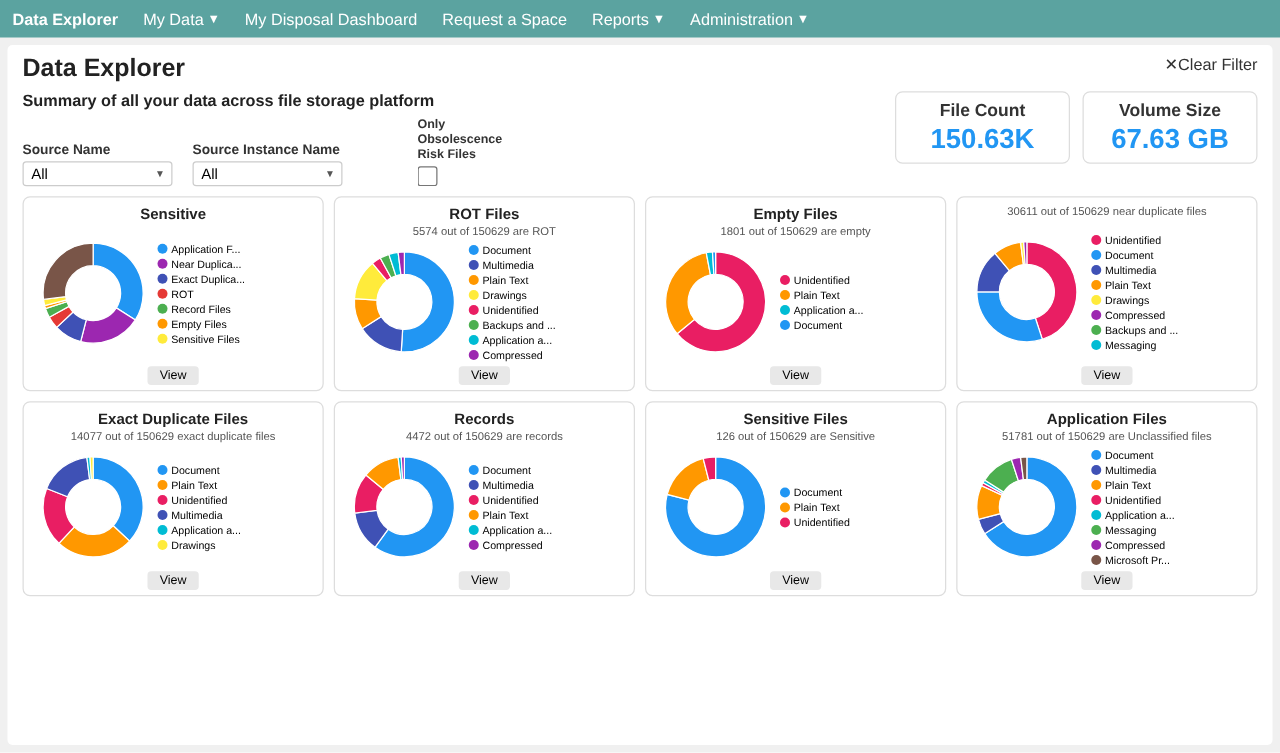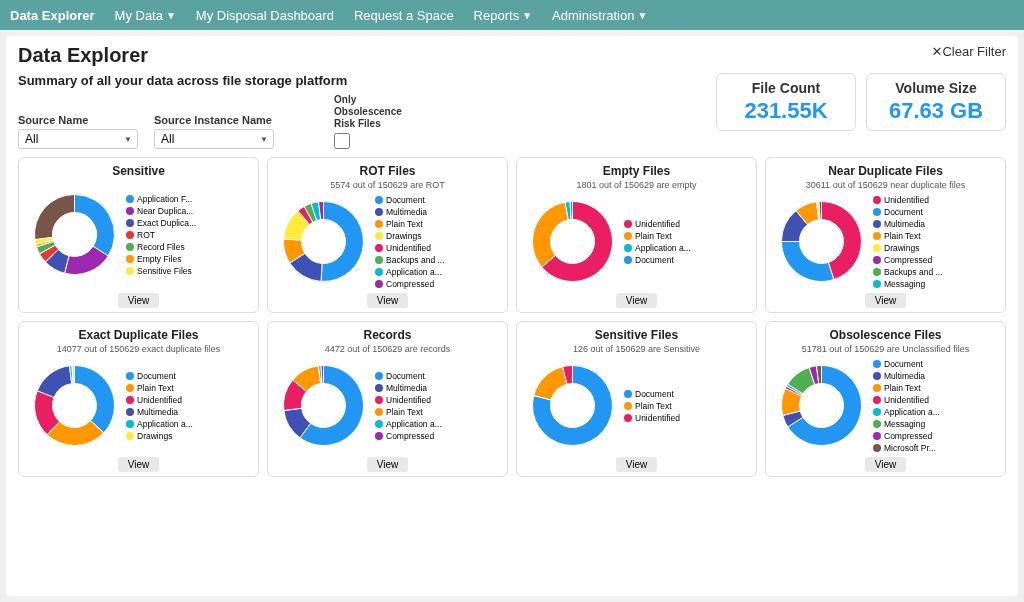--- a/index.html
+++ b/index.html
@@ -228,21 +228,21 @@
         </div>
         <div class="obsolescence-group">
           <label class="obsolescence-label">Only Obsolescence Risk Files</label>
           <input type="checkbox" class="obsolescence-checkbox" style="">
         </div>
       </div>
     </div>
     <div id="right-section">
       <div class="stat-card">
         <div class="stat-card-title">File Count</div>
-        <div class="stat-card-value blue">231.55K</div>
+        <div class="stat-card-value blue">150.63K</div>
       </div>
       <div class="stat-card">
         <div class="stat-card-title">Volume Size</div>
         <div class="stat-card-value blue">67.63 GB</div>
       </div>
     </div>
   </div>
 
   <div id="charts-grid">
   <div class="chart-card">
@@ -367,21 +367,20 @@
             </div>
             <div class="legend-item">
               <div class="legend-dot" style="background: rgb(33, 150, 243);"></div>
               <span>Document</span>
             </div>
           </div>
         </div>
         <button class="chart-view-btn">View</button>
       </div>
       <div class="chart-card">
-        <div class="chart-title">Near Duplicate Files</div>
         <div class="chart-subtitle">30611 out of 150629 near duplicate files</div>
         <div class="chart-body">
           <svg width="95" height="95">
             <path d="M 47.5 7.5 A 40 40 0 0 1 59.8606797749979 85.54226065180615 L 54.298373876248846 68.42324335849338 A 22 22 0 0 0 47.5 25.5 Z" fill="#e91e63" stroke="white" stroke-width="1"></path>
             <path d="M 59.8606797749979 85.54226065180615 A 40 40 0 0 1 7.5 47.50000000000001 L 25.5 47.5 A 22 22 0 0 0 54.298373876248846 68.42324335849338 Z" fill="#2196f3" stroke="white" stroke-width="1"></path>
             <path d="M 7.5 47.50000000000001 A 40 40 0 0 1 22.003040410052392 16.679470288968446 L 33.476672225528816 30.548708658932647 A 22 22 0 0 0 25.5 47.5 Z" fill="#3f51b5" stroke="white" stroke-width="1"></path>
             <path d="M 22.003040410052392 16.679470288968446 A 40 40 0 0 1 42.48667065742778 7.815411947420891 L 44.74266886158528 25.67347657108149 A 22 22 0 0 0 33.476672225528816 30.548708658932647 Z" fill="#ff9800" stroke="white" stroke-width="1"></path>
             <path d="M 42.48667065742778 7.815411947420891 A 40 40 0 0 1 44.98837921882743 7.578930862869136 L 46.11860857035509 25.543411974578024 A 22 22 0 0 0 44.74266886158528 25.67347657108149 Z" fill="#ffeb3b" stroke="white" stroke-width="1"></path>
             <path d="M 44.98837921882743 7.578930862869136 A 40 40 0 0 1 47.49999999999999 7.5 L 47.49999999999999 25.5 A 22 22 0 0 0 46.11860857035509 25.543411974578024 Z" fill="#9c27b0" stroke="white" stroke-width="1"></path>
           </svg>
@@ -524,21 +523,21 @@
             </div>
             <div class="legend-item">
               <div class="legend-dot" style="background: rgb(233, 30, 99);"></div>
               <span>Unidentified</span>
             </div>
           </div>
         </div>
         <button class="chart-view-btn">View</button>
       </div>
       <div class="chart-card">
-        <div class="chart-title">Obsolescence Files</div>
+        <div class="chart-title">Application Files</div>
         <div class="chart-subtitle">51781 out of 150629 are Unclassified files</div>
         <div class="chart-body">
           <svg width="95" height="95">
             <path d="M 47.5 7.5 A 40 40 0 1 1 13.726882979919388 68.93307179915985 L 28.92478563895566 59.28818948953791 A 22 22 0 1 0 47.5 25.5 Z" fill="#2196f3" stroke="white" stroke-width="1"></path>
             <path d="M 13.726882979919388 68.93307179915985 A 40 40 0 0 1 8.75667355485475 57.447595486594174 L 26.191170455170113 52.9711775176268 A 22 22 0 0 0 28.92478563895566 59.28818948953791 Z" fill="#3f51b5" stroke="white" stroke-width="1"></path>
             <path d="M 8.75667355485475 57.447595486594174 A 40 40 0 0 1 11.306917901359235 30.46882833739706 L 27.593804845747577 38.13285558556838 A 22 22 0 0 0 26.191170455170113 52.9711775176268 Z" fill="#ff9800" stroke="white" stroke-width="1"></path>
             <path d="M 11.306917901359235 30.46882833739706 A 40 40 0 0 1 12.447732798245475 28.229853035931352 L 28.221253039035012 36.90141916976224 A 22 22 0 0 0 27.593804845747577 38.13285558556838 Z" fill="#e91e63" stroke="white" stroke-width="1"></path>
             <path d="M 12.447732798245475 28.229853035931352 A 40 40 0 0 1 13.72688297991943 26.066928200840085 L 28.924785638955687 35.711810510462044 A 22 22 0 0 0 28.221253039035012 36.90141916976224 Z" fill="#00bcd4" stroke="white" stroke-width="1"></path>
             <path d="M 13.72688297991943 26.066928200840085 A 40 40 0 0 1 35.139320225002166 9.45773934819384 L 40.70162612375119 26.57675664150661 A 22 22 0 0 0 28.924785638955687 35.711810510462044 Z" fill="#4caf50" stroke="white" stroke-width="1"></path>
             <path d="M 35.139320225002166 9.45773934819384 A 40 40 0 0 1 42.48667065742792 7.815411947420877 L 44.74266886158536 25.673476571081483 A 22 22 0 0 0 40.70162612375119 26.57675664150661 Z" fill="#9c27b0" stroke="white" stroke-width="1"></path>

